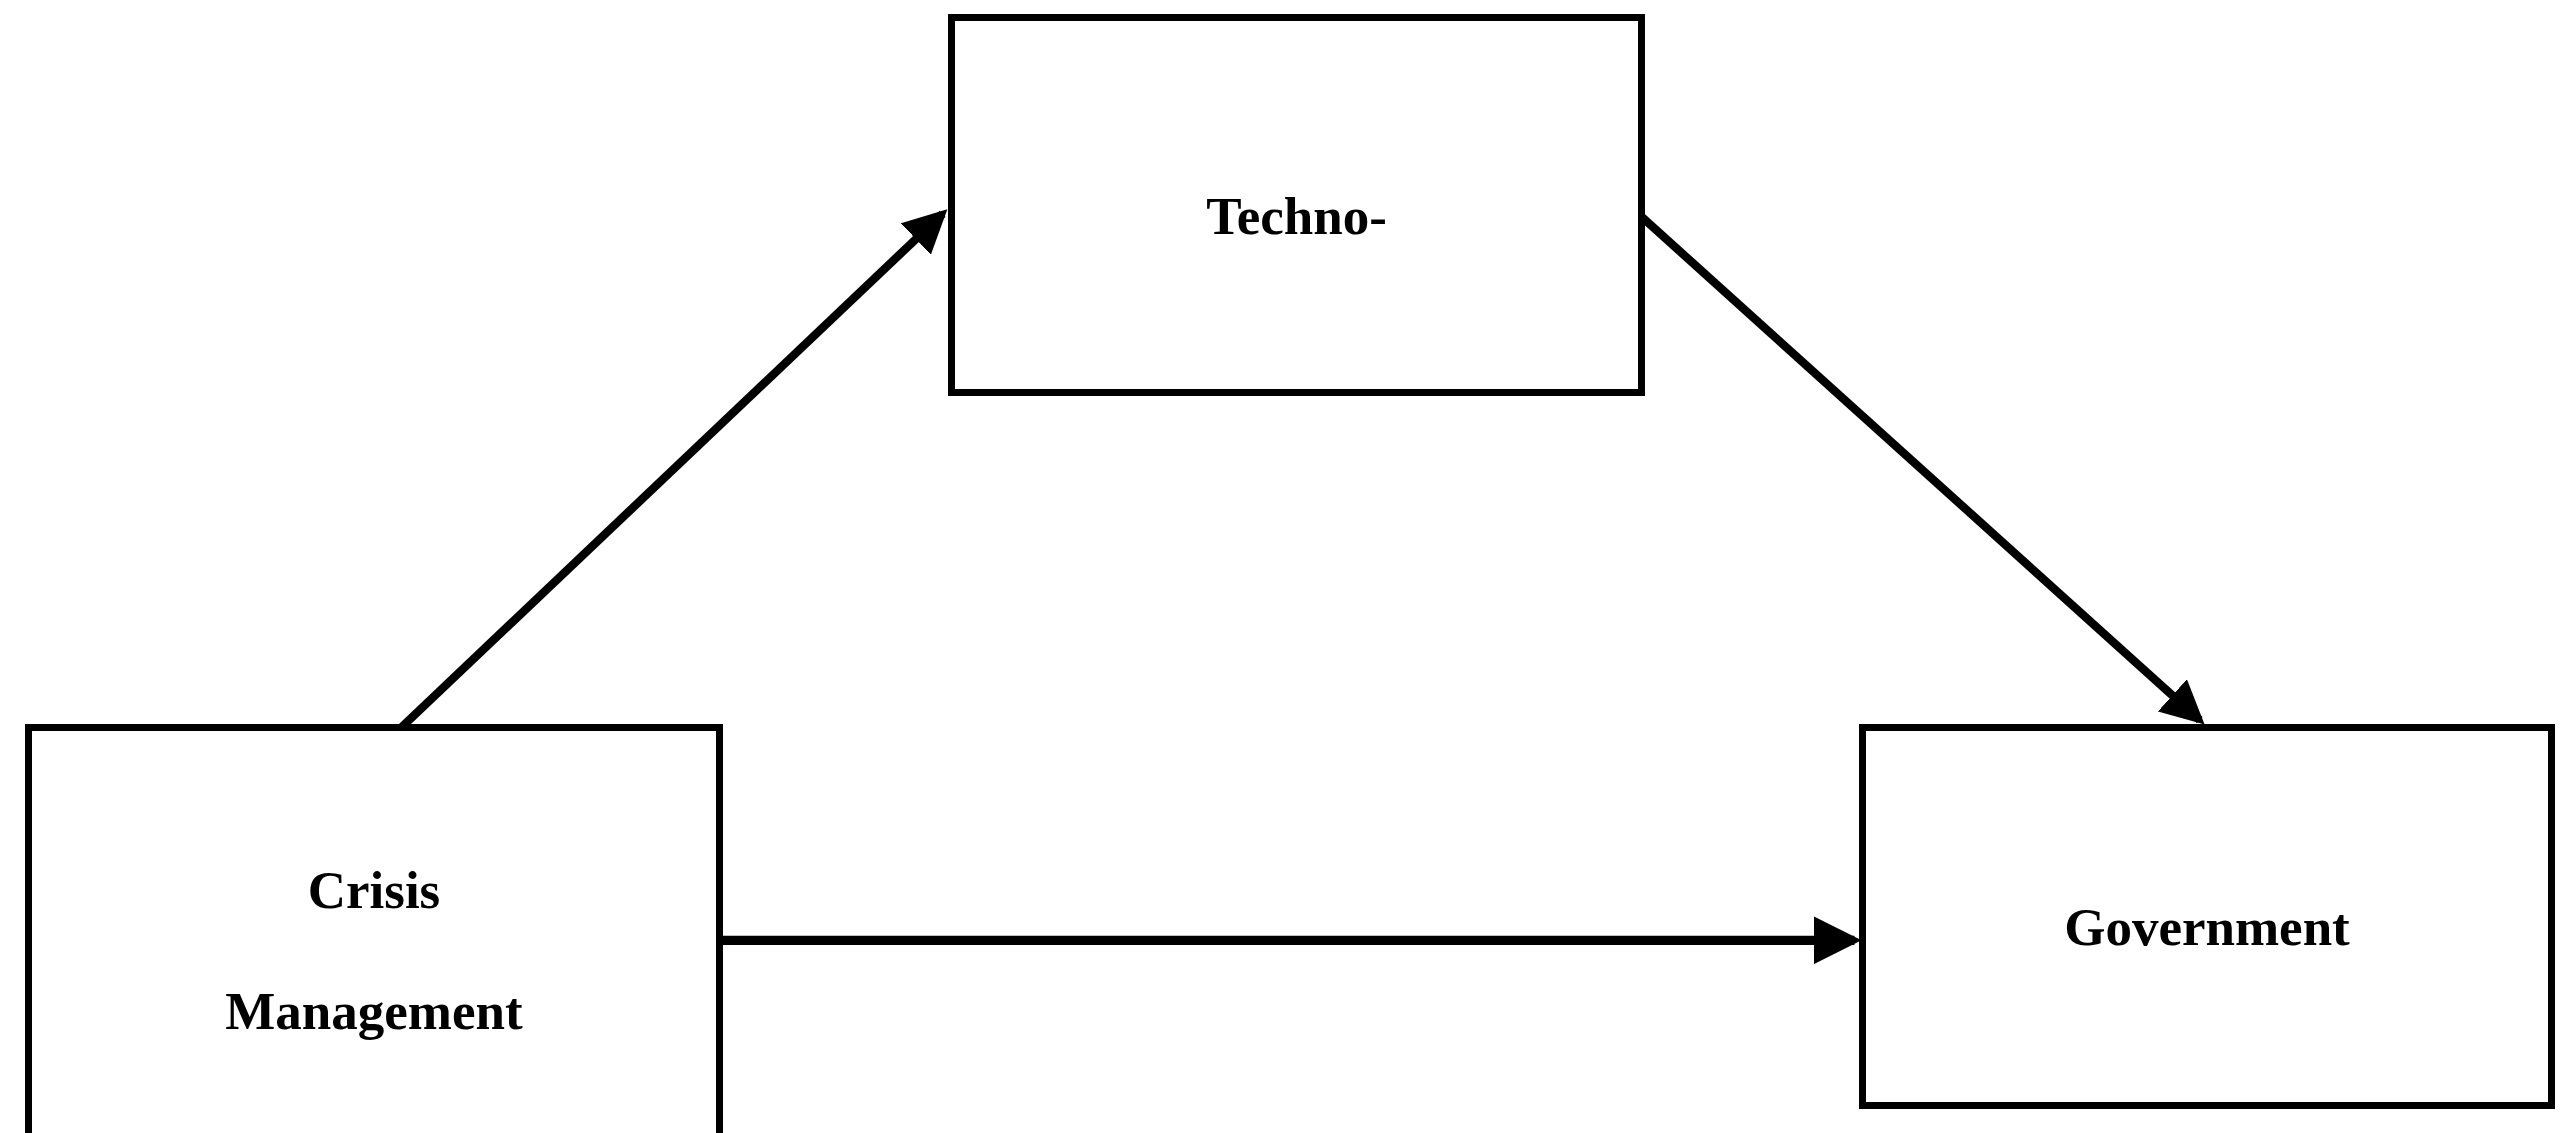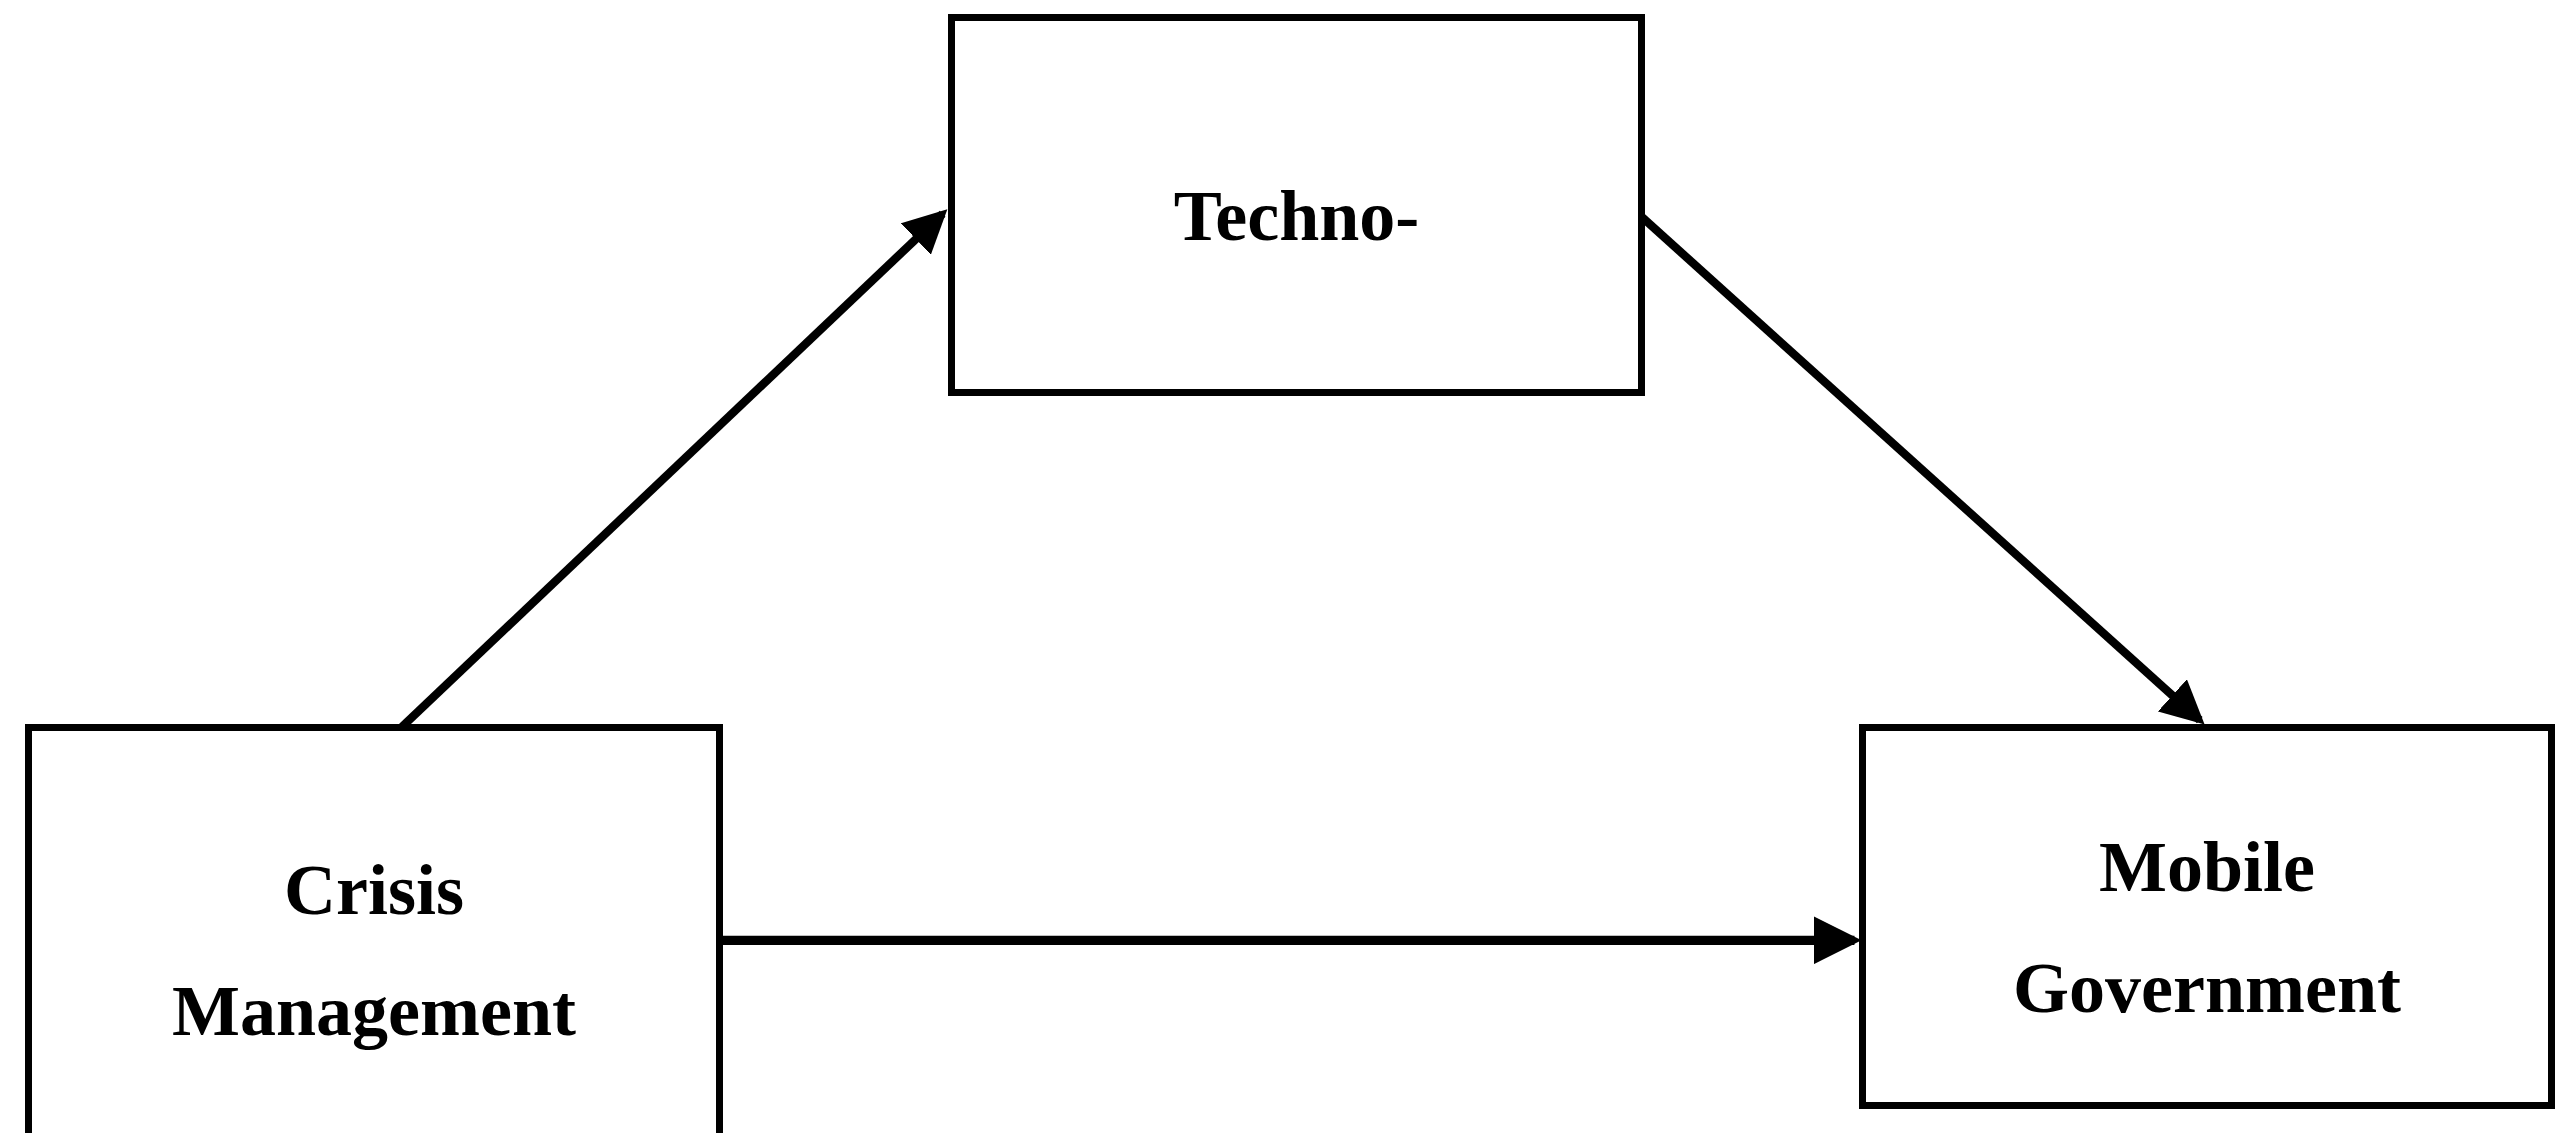--- a/index.html
+++ b/index.html
@@ -22,21 +22,21 @@
     background: #ffffff;
     display: flex;
     flex-direction: column;
     align-items: center;
     justify-content: center;
     text-align: center;
     padding-top: 22px; 
   }
   .node-label {
     font-weight: 700;
-    font-size: 72px;
+    font-size: 53px;
     line-height: 121px;
     color: #000000;
     white-space: nowrap;
     text-align: center;
   }
   .node-mediator   { left: 948px; top: 14px;  width: 697px; height: 382px; }
   .node-independent{ left: 25px;   top: 724px; width: 698px; height: 432px; }
   .node-dependent  { left: 1859px; top: 724px; width: 696px; height: 385px; }
   .arrows-layer {
     position: absolute;
@@ -68,18 +68,17 @@
   <div class="node node-mediator">
     <div class="node-label">Techno-</div>
   </div>
 
   <div class="node node-independent">
     <div class="node-label">Crisis</div>
     <div class="node-label">Management</div>
   </div>
 
   <div class="node node-dependent">
-    <div class="node-label">Mobile</div>
     <div class="node-label">Government</div>
   </div>
 
 </div>
 
 
 </body></html>

